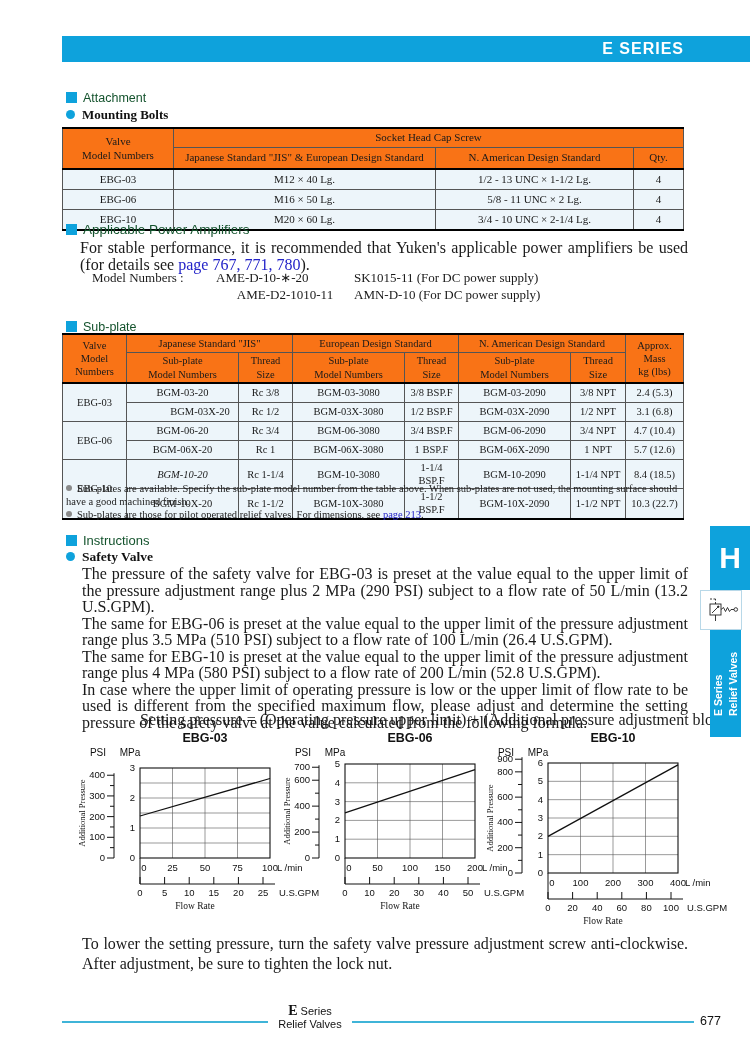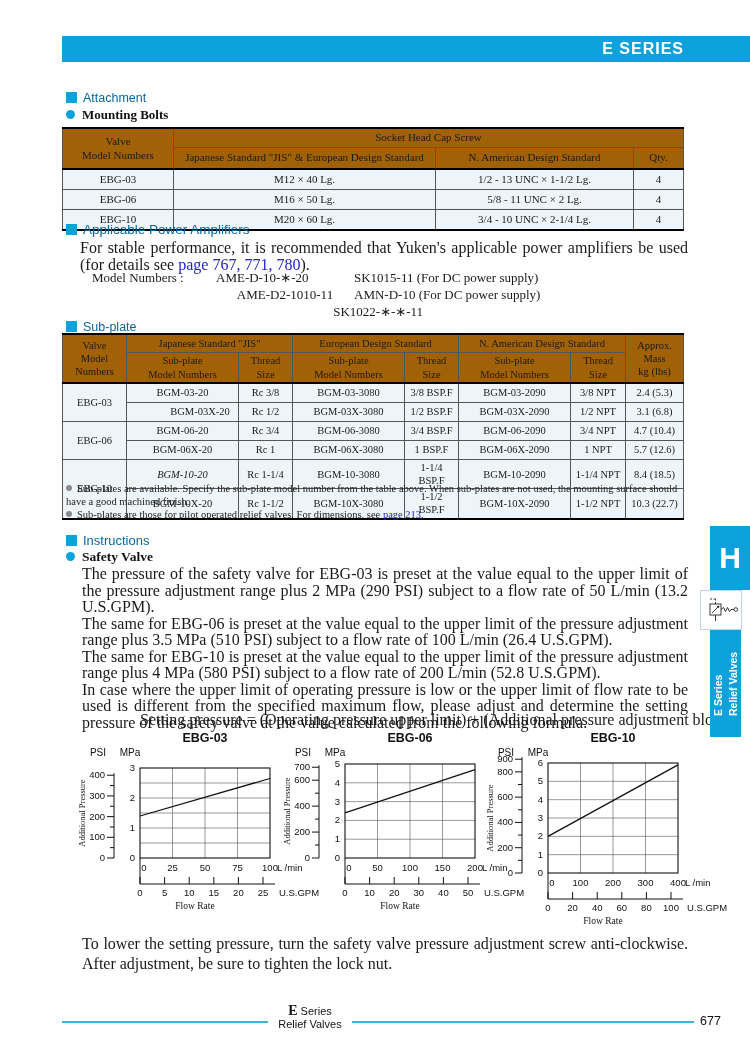--- a/index.html
+++ b/index.html
@@ -6,28 +6,28 @@
   body{
     width:750px;height:1061px;position:relative;background:#ffffff;
     font-family:"Liberation Serif", serif;color:#1a1a1a;overflow:hidden;
   }
   .abs{position:absolute;}
   
   .banner{left:62px;top:36px;width:688px;height:26px;background:#0ea2dc;color:#fff;
     display:flex;align-items:center;justify-content:flex-end;padding-right:66px;box-sizing:border-box;
     font-family:"Liberation Sans",sans-serif;font-weight:bold;font-size:16px;letter-spacing:1px;}
   
-  .sec{font-family:"Liberation Sans",sans-serif;font-size:12.5px;color:#0369a1;white-space:nowrap;}
+  .sec{font-family:"Liberation Sans",sans-serif;font-size:12.5px;color:#14532d;white-space:nowrap;}
   .sec .sqbul{display:inline-block;width:11px;height:11px;background:#0ea2dc;margin-right:6px;vertical-align:-1px;}
   .sub{font-family:"Liberation Serif",serif;font-weight:bold;font-size:13px;color:#111;white-space:nowrap;}
   .sub .cirbul{display:inline-block;width:9px;height:9px;border-radius:50%;background:#0ea2dc;margin-right:7px;}
   
   table.cat{border-collapse:collapse;table-layout:fixed;font-size:11px;background:#edf5fa;}
   table.cat td,table.cat th{border:1px solid #555;text-align:center;padding:1px 2px;font-weight:normal;line-height:1.25;}
-  table.cat thead th{background:#a16207;white-space:pre-line;}
+  table.cat thead th{background:#f97316;white-space:pre-line;}
   table.cat{border-top:2px solid #000;border-bottom:2px solid #000;}
   table.cat thead{border-bottom:2px solid #000;}
   
   .para{font-size:16px;line-height:16.5px;text-align:justify;}
   .link{color:#2323c8;cursor:pointer;}
   .note{font-size:10.5px;line-height:12.5px;color:#222;}
   .note .nbul{display:inline-block;width:6px;height:6px;border-radius:50%;background:#8a8a8a;margin-right:5px;vertical-align:1px;}
   
   .pa-line{font-size:13px;line-height:17px;white-space:nowrap;}
   .pa-label{display:inline-block;width:124px;}
@@ -110,23 +110,20 @@
 <div class="abs sec" style="left:66px;top:222px;font-size:13.5px;">
   <span class="sqbul"></span><span>Applicable Power Amplifiers</span>
 </div>
 <div class="abs para" style="left:80px;top:240px;width:608px;"><span>For stable performance, it is recommended that Yuken's applicable power amplifiers be used (for details see </span><span class="link">page 767</span><span class="link">, </span><span class="link">771</span><span class="link">, </span><span class="link">780</span><span>).</span></div>
 <div class="abs" style="left:92px;top:269px;">
   <div class="pa-line">
     <span class="pa-label">Model Numbers :</span><span class="pa-colA">AME-D-10-∗-20</span><span>SK1015-11 (For DC power supply)</span>
   </div>
   <div class="pa-line pa-indent">
     <span class="pa-colA">AME-D2-1010-11</span><span>AMN-D-10 (For DC power supply)</span>
-  </div>
-  <div class="pa-line pa-indent">
-    <span class="pa-colA">SK1022-∗-∗-11</span>
   </div>
 </div>
 
 <div class="abs sec" style="left:66px;top:320px;">
   <span class="sqbul"></span><span>Sub-plate</span>
 </div>
 
 <table class="cat abs" style="left:62px;top:333px;width:621px;font-size:10.5px;">
   <colgroup>
       <col style="width:64px">

